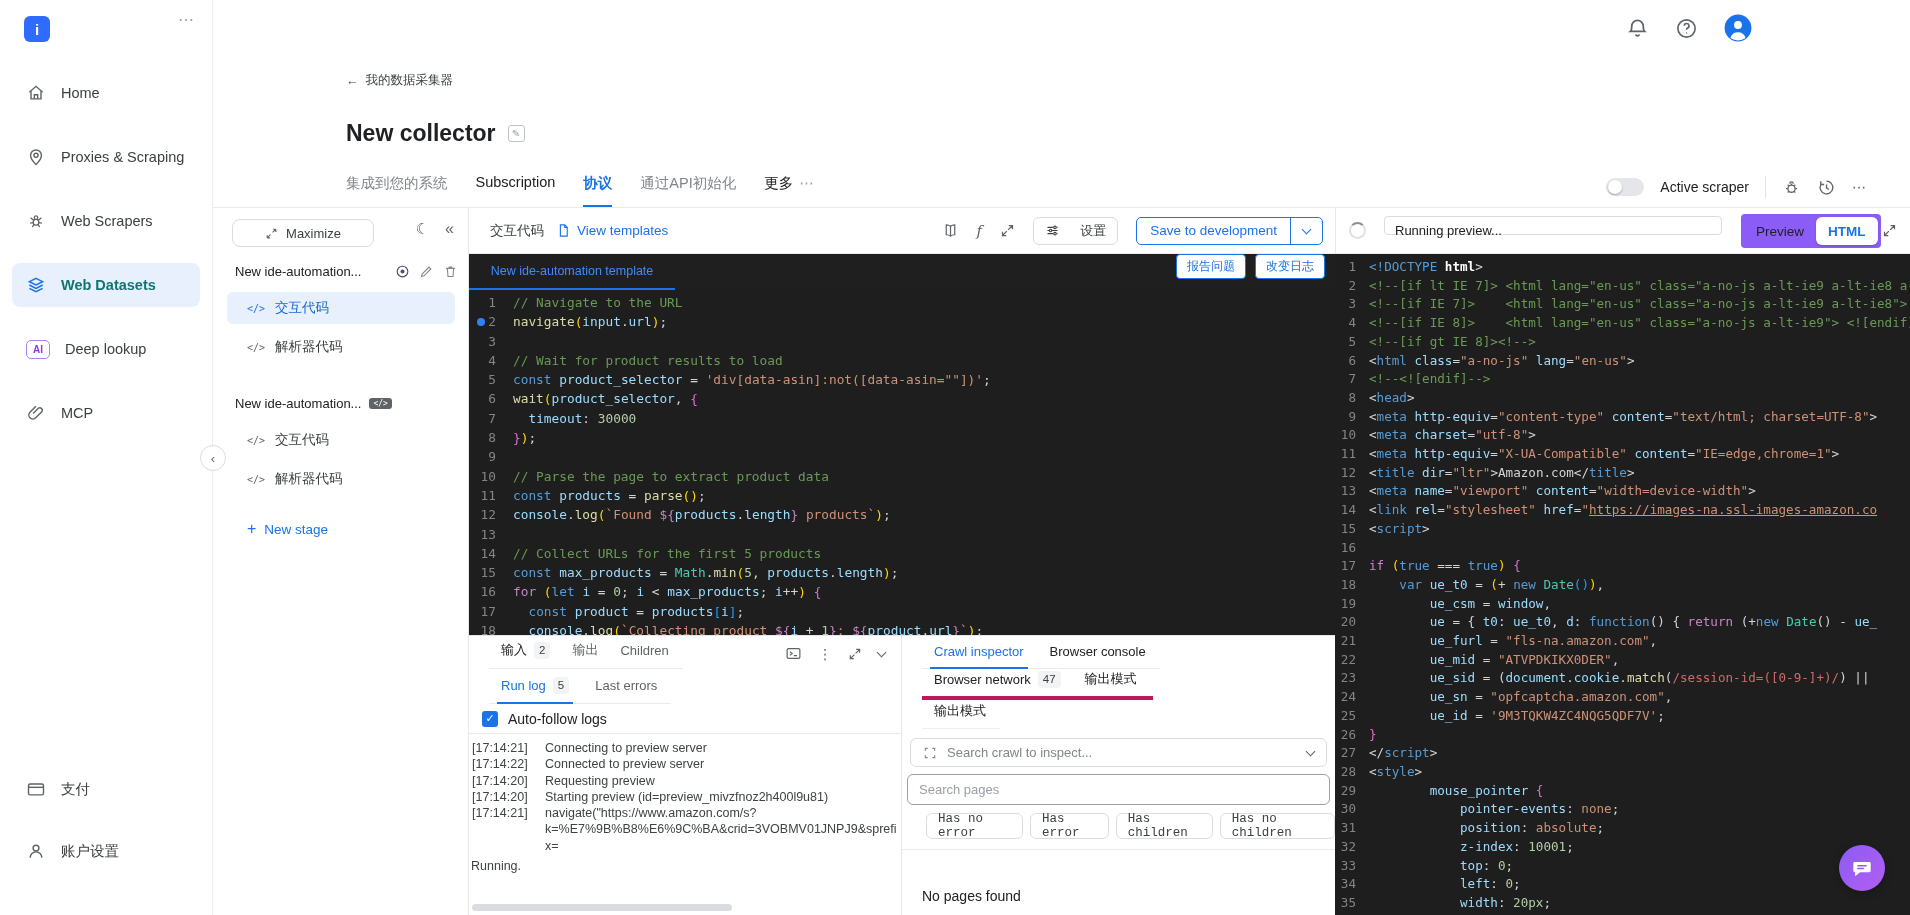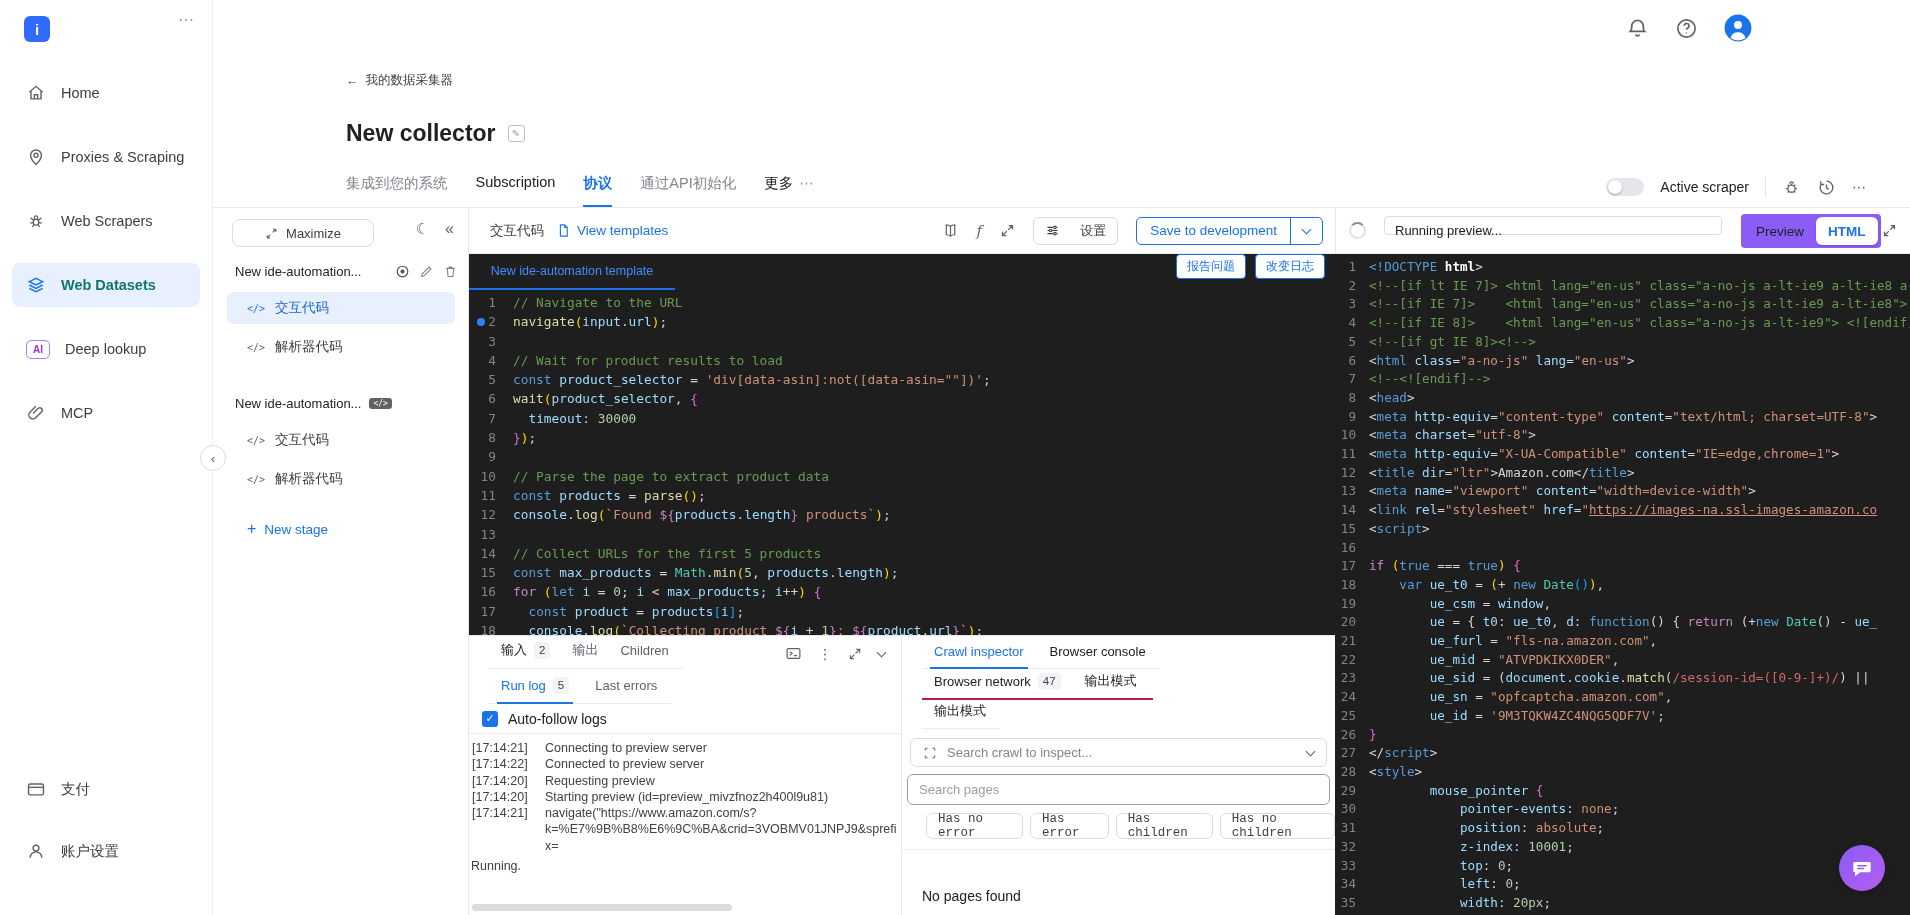--- a/index.html
+++ b/index.html
@@ -115,21 +115,21 @@
   #log-list { padding:6px 0 0 3px; font-size:12.5px; color:#3f4246; }
   .log-row { display:flex; line-height:16.3px; }
   .log-time { width:73px; flex:none; }
   .log-msg { flex:1; word-break:break-all; }
   .run-status { font-size:12.5px; color:#3f4246; margin:5px 0 0 2px; }
   .hscroll { position:absolute; left:3px; bottom:4px; width:260px; height:7px; background:#dadce0; border-radius:4px; cursor:pointer; }
 
   
   .insp-row2 { display:flex; align-items:flex-end; height:31px; }
   .insp-row3 { display:flex; align-items:flex-end; height:29px; }
-  .grp2 { display:flex; gap:24px; align-items:center; margin-left:20px; border-bottom:2px solid #be185d; padding:0 16px 8px 12px;justify-content:flex-end; }
+  .grp2 { display:flex; gap:24px; align-items:center; margin-left:20px; border-bottom:4px solid #be185d; padding:0 16px 8px 12px;justify-content:flex-end; }
   .grp3 { margin-left:20px; border-bottom:1px solid #eceef1; padding:0 14px 8px 12px; }
   .search-select { margin:9px 8px 0 8px; height:29px; border:1px solid #dadce0; border-radius:6px; display:flex; align-items:center; gap:10px; padding:0 12px; cursor:pointer; }
   .ss-text { color:#80868b; font-size:13px; flex:1; }
   .search-input { margin:7px 5px 0 5px; height:31px; border:1.5px solid #9aa0a6; border-radius:6px; width:calc(100% - 10px); padding:0 11px; font-size:13px; color:#202124; font-family:"Liberation Sans",sans-serif; }
   .search-input::placeholder { color:#9aa0a6; }
   .chips { display:flex; gap:7px; margin:8px 0 0 24px;font-family:Liberation Mono, monospace; }
   .chip { border:1px solid #dadce0; border-radius:6px; height:26px; display:flex; align-items:center; padding:0 11px; font-size:12.5px; color:#3c4043; cursor:pointer; }
   .insp-div { margin-top:10px; border-top:1px solid #e8eaed; }
   .empty-text { margin:38px 0 0 20px; font-size:14px; color:#202124; }
 

